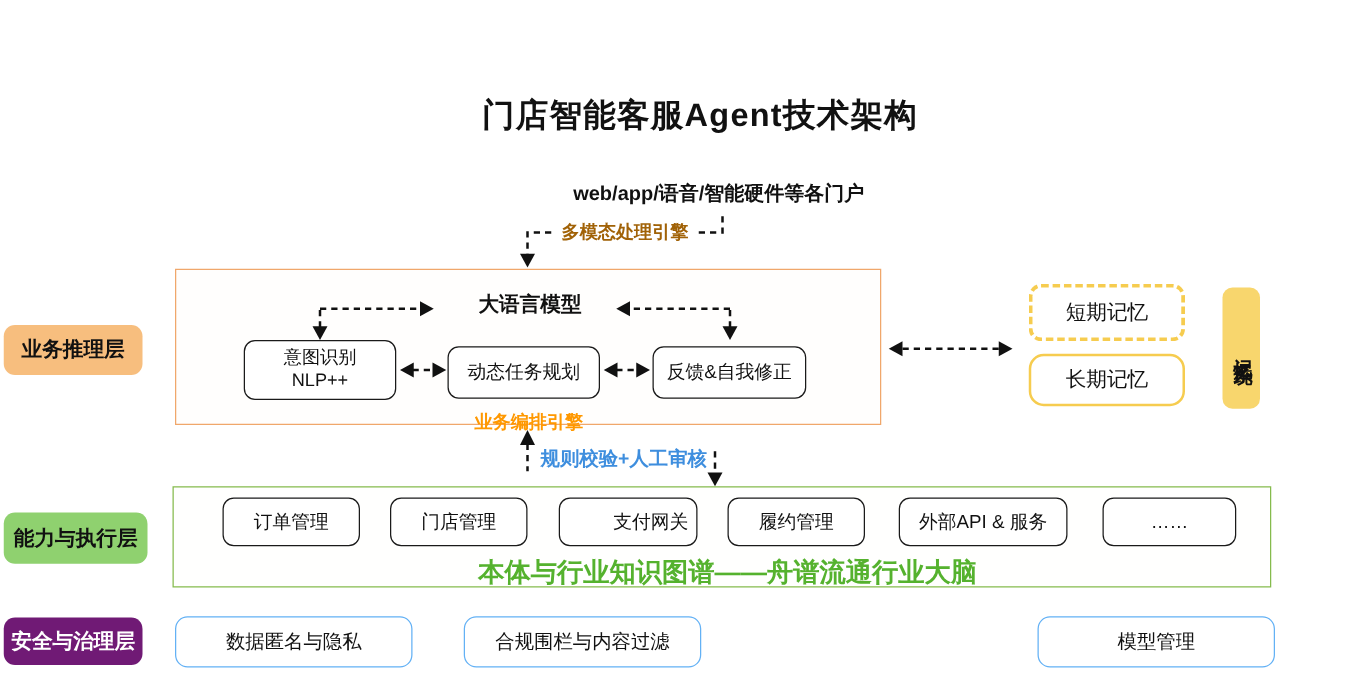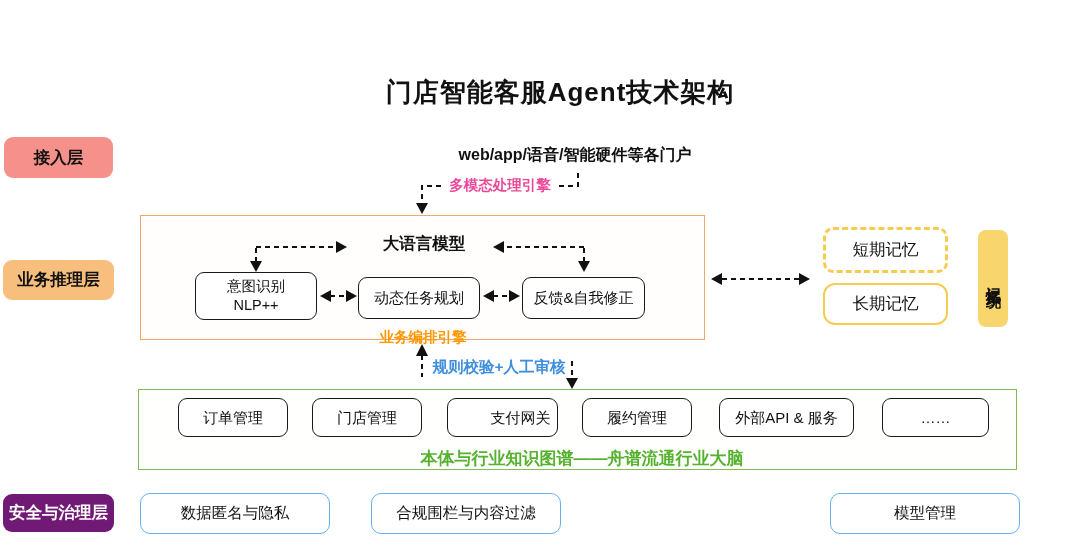--- a/index.html
+++ b/index.html
@@ -45,44 +45,44 @@
 
   
   .green-box { left:138px; top:389px; width:879px; height:81px; border:1.5px solid; background:#fffffe; }
   .gmod { top:398px; height:39px; }
   .gmod0 { left:178px; width:110px; }
   .gmod1 { left:312px; width:110px;text-align:center; }
   .gmod2 { left:447px; width:111px;padding-left:36px; }
   .gmod3 { left:582px; width:110px; }
   .gmod4 { left:719px; width:135px; }
   .gmod5 { left:882px; width:107px; }
-  .knowledge-label { left:312px; top:448px; width:540px; height:20px; font-size:17px; font-weight:bold; }
+  .knowledge-label { left:312px; top:448px; width:540px; height:20px; font-size:21px; font-weight:bold; }
 
   
   .bnode { top:493px; height:41px; width:190px; border:1.6px solid; border-radius:10px; background:#fff; font-size:15.5px; }
   .bnode0 { left:140px; }
   .bnode1 { left:371px; }
   .bnode2 { left:601px; }
   .bnode3 { left:830px; }
 
   .arrows { left:0; top:0; width:1080px; height:545px; pointer-events:none; }
   .dash { stroke:#111; stroke-width:2; stroke-dasharray:5 4; fill:none; }
   .head { fill:#111; stroke:none; }
 </style>
 </head>
 <body>
 
 <div class="canvas">
 
   <div class="abs ctr title">门店智能客服Agent技术架构</div>
   <div class="abs ctr portals">web/app/语音/智能硬件等各门户</div>
-  <div class="abs ctr engine-label" style="color:#ec4899">多模态处理引擎</div>
+  <div class="abs ctr engine-label" style="color:#a16207">多模态处理引擎</div>
 
-  <div class="abs ctr layer-pill pill-access" style="background:#F5908B">接入层</div>
   <div class="abs ctr layer-pill pill-reasoning" style="background:#F7BE7E">业务推理层</div>
+  <div class="abs ctr layer-pill pill-execution" style="background:#8FD16F">能力与执行层</div>
   <div class="abs ctr layer-pill pill-governance" style="background:#701a75;color:#fff">安全与治理层</div>
 
   <div class="abs orange-box" style="border-color:#F0A76B"></div>
   <div class="abs ctr llm-text">大语言模型</div>
   <div class="abs ctr node node-intent">
     <div>
       <div>意图识别</div>
       <div>NLP++</div>
     </div>
   </div>

